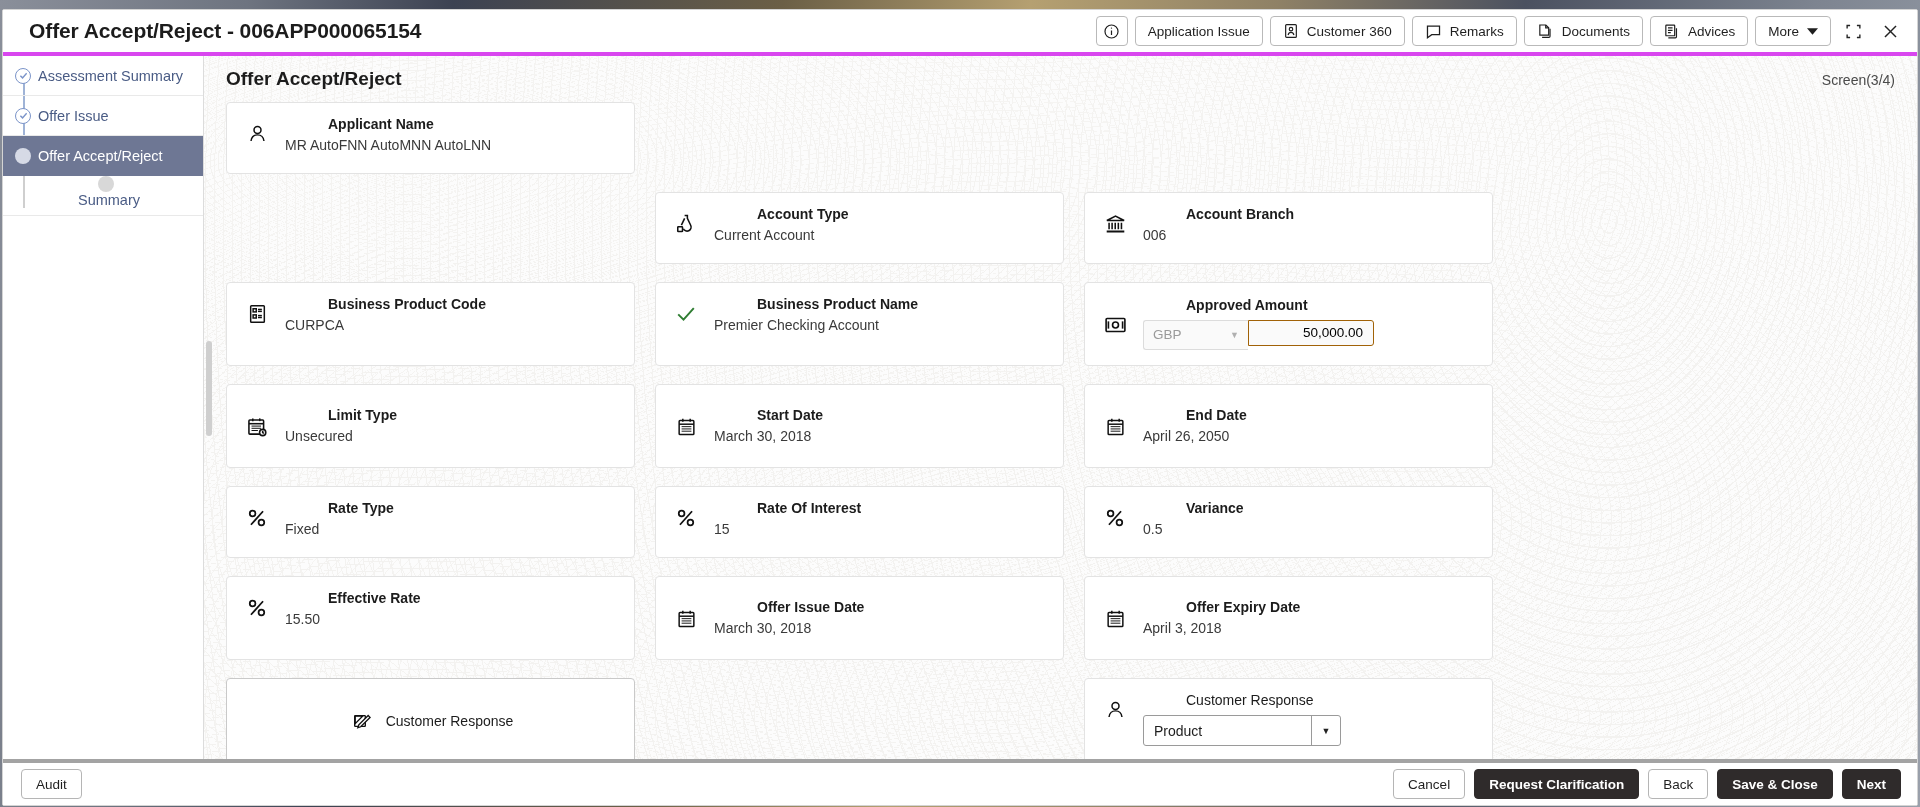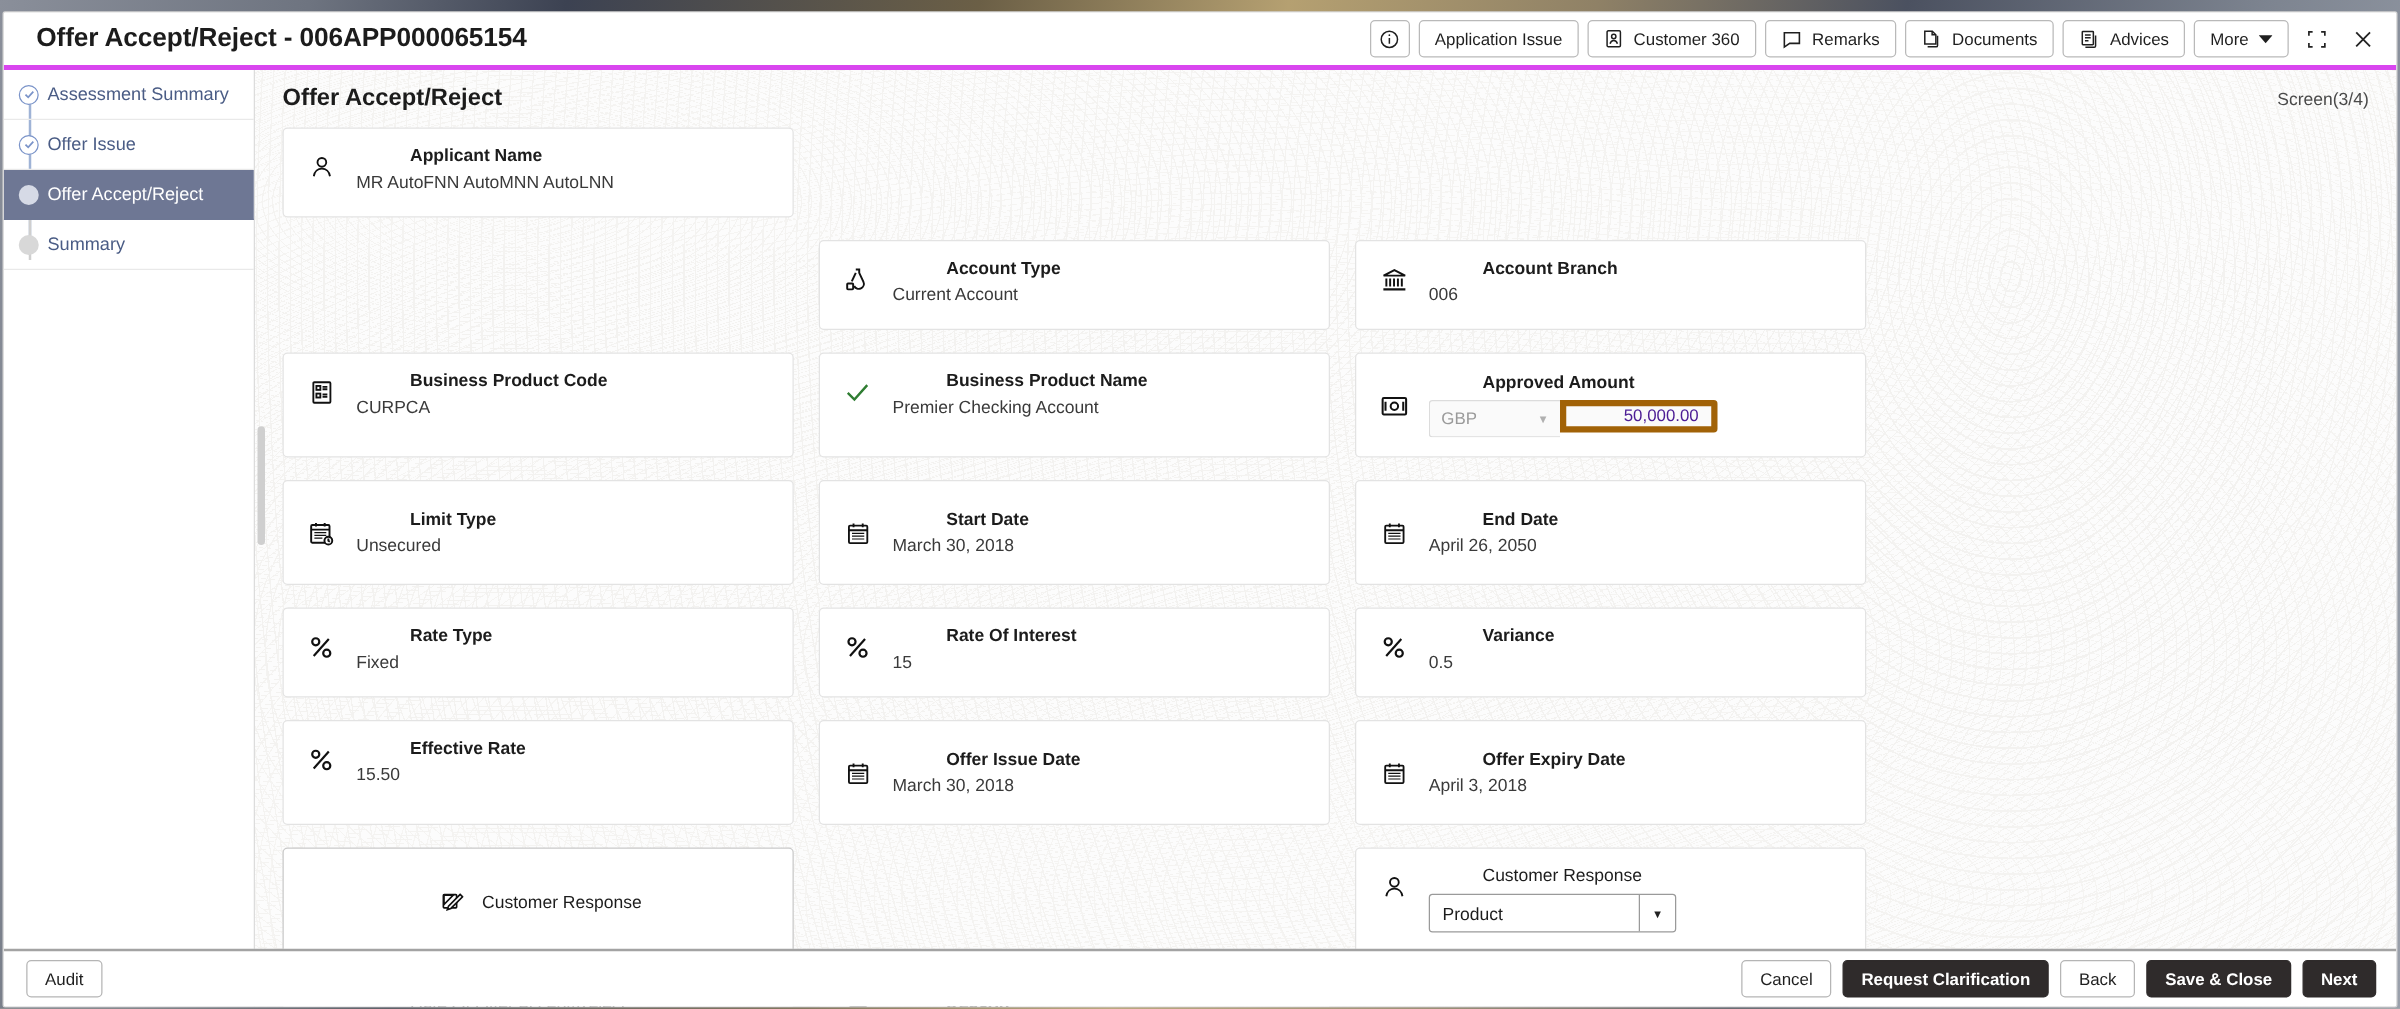--- a/index.html
+++ b/index.html
@@ -78,21 +78,21 @@
     position: relative;
     height: 40px;
     display: flex; align-items: center;
     padding-left: 12px;
     border-bottom: 1px solid #e9e9e9;
     font-size: 14.5px;
     color: #4a5c85;
     cursor: pointer;
     z-index: 2;
   }
-  .step:last-of-type { border-bottom: 1px solid #e9e9e9; }
+  .step:last-of-type { border-bottom: 1px solid #e9e9e9; flex-direction: column; }
   .step .dot {
     width: 16px; height: 16px; flex: 0 0 16px;
     border-radius: 50%;
     margin-right: 7px;
     display: flex; align-items: center; justify-content: center;
     background: #fff;
   }
   .step.done .dot {
     border: 1.5px solid #7b94c9;
     color: #7b94c9;
@@ -183,26 +183,26 @@
     border: 1px solid #dcdcdc; border-right: none;
     border-radius: 3px 0 0 3px;
     background: #fafafa;
     display: flex; align-items: center;
     padding: 0 9px;
     font-size: 13.5px; color: #9a9a9a;
   }
   .amt-select .caret { margin-left: auto; color: #b0b0b0; font-size: 9px; }
   .amt-input {
     width: 126px; height: 26px;
-    border: 5px solid #a16207;
+    border: 1px solid #a16207;
     border-radius: 0 3px 3px 0;
     background: #fafafa;
     display: flex; align-items: center; justify-content: flex-end;
     padding: 0 10px;
-    font-size: 13.5px; color: #4c1d95;
+    font-size: 13.5px; color: #000000;
   }
 
   
   .sel-box {
     width: 198px; height: 31px;
     border: 1px solid #9a9a9a;
     border-radius: 3px;
     background: #fff;
     display: flex; align-items: center;
     padding: 0 0 0 10px;
@@ -239,21 +239,21 @@
     border-radius: 3px;
     background: #cfcfcf;
   }
 
   
   .footer {
     position: absolute;
     left: 0; right: 0; bottom: 0;
     height: 46px;
     background: #ffffff;
-    border-top: 2px solid #a3a3a3;
+    border-top: 4px solid #a3a3a3;
     display: flex; align-items: center;
     padding: 0 16px 0 18px;
   }
   .btn {
     height: 30px;
     border-radius: 4px;
     font-size: 13.5px;
     display: flex; align-items: center; justify-content: center;
     padding: 0 14px;
     cursor: pointer; white-space: nowrap;

